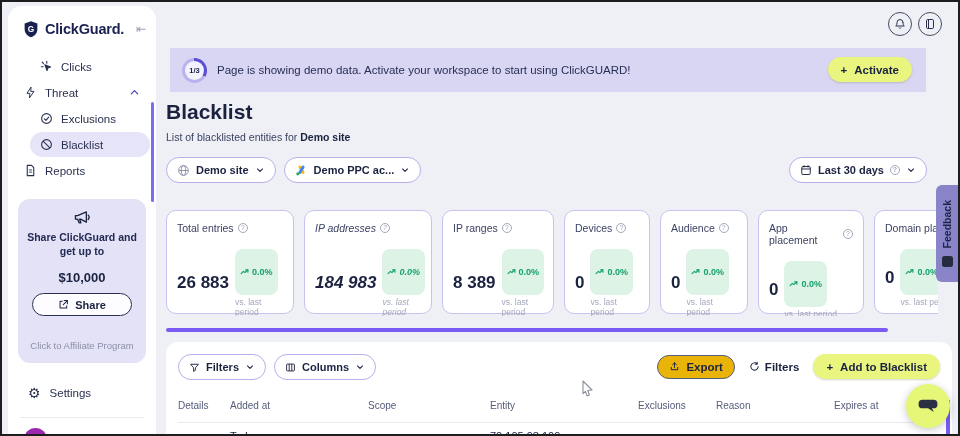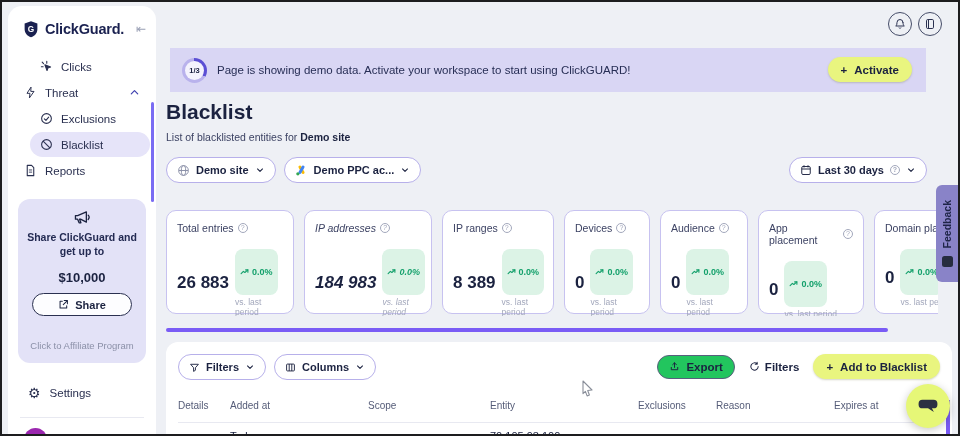--- a/index.html
+++ b/index.html
@@ -85,21 +85,21 @@
   .compare { font-size:8.5px; color:#a3a8bc; line-height:1.2; margin-top:2px; max-width:52px; }
   .h-scrollbar { position:absolute; left:10px; top:326px; width:722px; height:4px;
                  background:#7a5cf5; border-radius:2px; }
 
   
   .table-card { position:absolute; left:10px; right:6px; top:340px; bottom:-12px;
                 background:#fff; border-radius:12px 12px 0 0; padding:12px; }
   .toolbar-right { position:absolute; right:12px; top:12px; display:flex; align-items:center; gap:14px; }
   .export-btn { display:inline-flex; align-items:center; gap:6px; border:1px solid #585f7d;
                 border-radius:13px; height:24px; padding:0 11px; font-size:11.5px; font-weight:bold;
-                color:#1b2240; background:#22c55e; cursor:pointer; }
+                color:#1b2240; background:#eab308; cursor:pointer; }
   .refresh-btn { display:inline-flex; align-items:center; gap:5px; font-size:11.5px; font-weight:bold;
                  color:#1b2240; cursor:pointer; background:none; border:none; font-family:inherit; }
   .thead { position:absolute; left:12px; right:28px; top:58px; height:18px; }
   .th { position:absolute; top:0; font-size:10px; color:#555c78; }
   .thead-line { position:absolute; left:12px; right:12px; top:80px; border-top:1px solid #e8e9f1; }
   .trow { position:absolute; left:12px; right:12px; top:88px; height:20px; }
   .td { position:absolute; font-size:11px; color:#1b2240; }
 
   
   .feedback-tab { position:absolute; right:0; top:183px; width:22px; height:97px;

